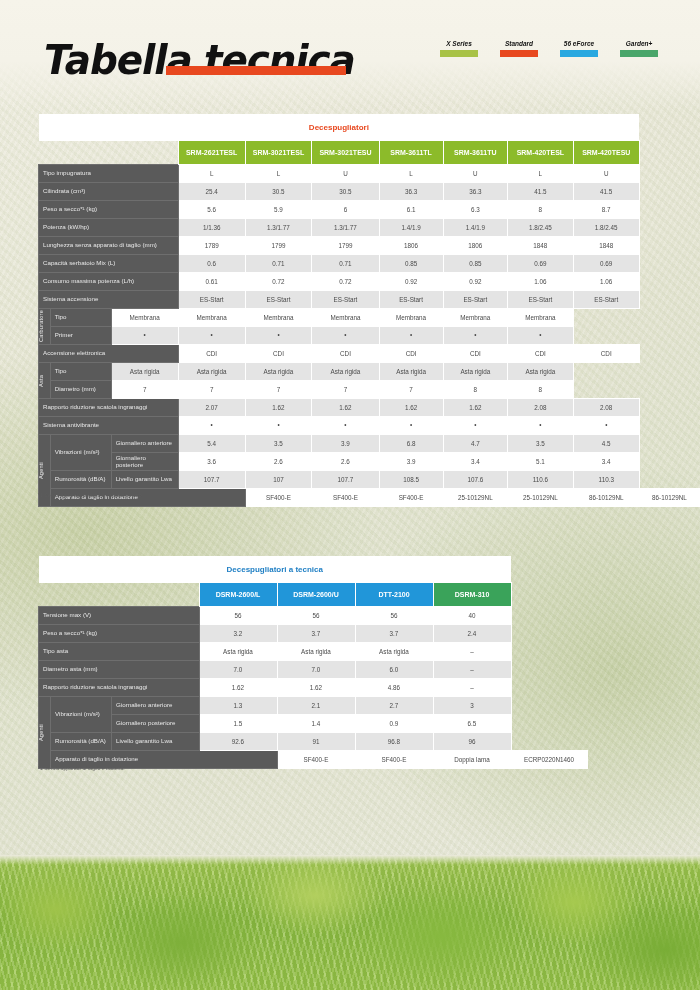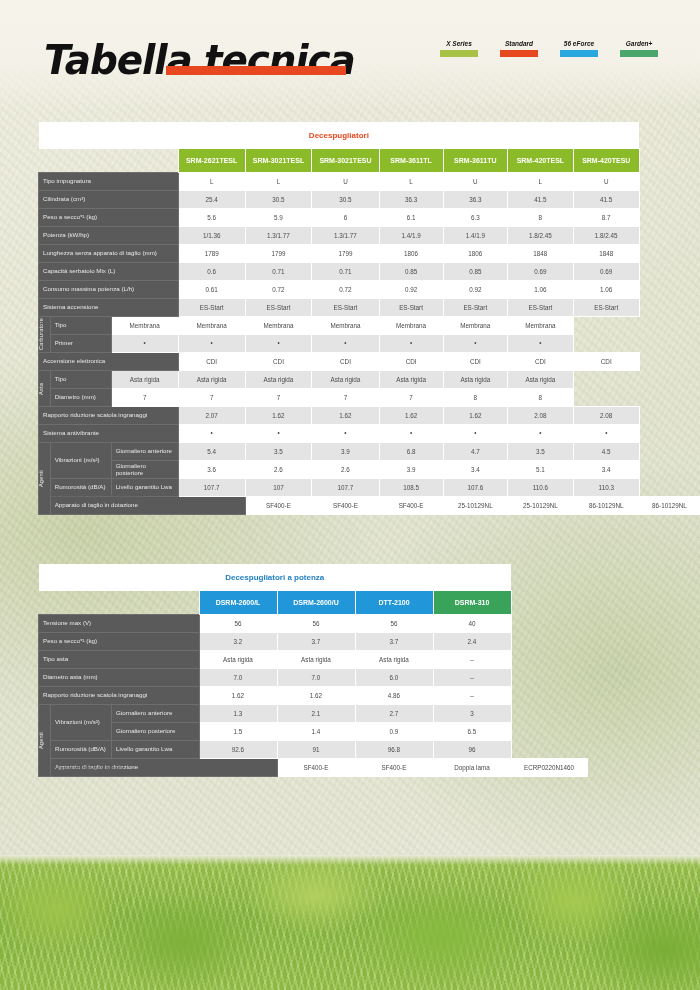--- a/index.html
+++ b/index.html
@@ -58,21 +58,21 @@
 
   .legend{position:absolute;right:42px;top:40px;display:flex;gap:22px;}
   .legend-item{width:38px;text-align:center;}
   .legend-label{
     font-size:6.5px;font-weight:bold;font-style:italic;color:#111;
     margin-bottom:3px;white-space:nowrap;
   }
   .legend-bar{height:7px;width:38px;}
 
   table{border-collapse:collapse;font-size:6.5px;}
-  .tbl{position:absolute;margin-top:8px;}
+  .tbl{position:absolute;}
   .tbl1{left:38px;top:114px;}
   .tbl2{left:38px;top:556px;}
 
   .band-title{
     color:#e8481f;font-weight:bold;font-size:8px;text-align:center;
     background:#ffffff;height:24px;
   }
   .band-title.bat{color:#1f7fc4;}
 
   th.model{
@@ -358,21 +358,21 @@
         </tr>
       </tbody>
     </table>
 </div>
 <div class="footnote fn1">*1   Senza apparato di taglio e serbatoio vuoto.</div>
 
 <div class="tbl tbl2">
   <table id="t2">
       <tbody>
         <tr>
-          <td class="band-title bat" colspan="7">Decespugliatori a potenza</td>
+          <td class="band-title bat" colspan="7">Decespugliatori a tecnica</td>
         </tr>
         <tr>
           <td colspan="3" style="border:none;background:transparent;width:158px"></td>
           <th class="model m-blue" style="width:73px">DSRM-2600/L</th>
           <th class="model m-blue" style="width:73px">DSRM-2600/U</th>
           <th class="model m-blue" style="width:73px">DTT-2100</th>
           <th class="model m-dgreen" style="width:73px">DSRM-310</th>
         </tr>
         <tr class="odd">
           <td class="lab" colspan="3">Tensione max (V)</td>

